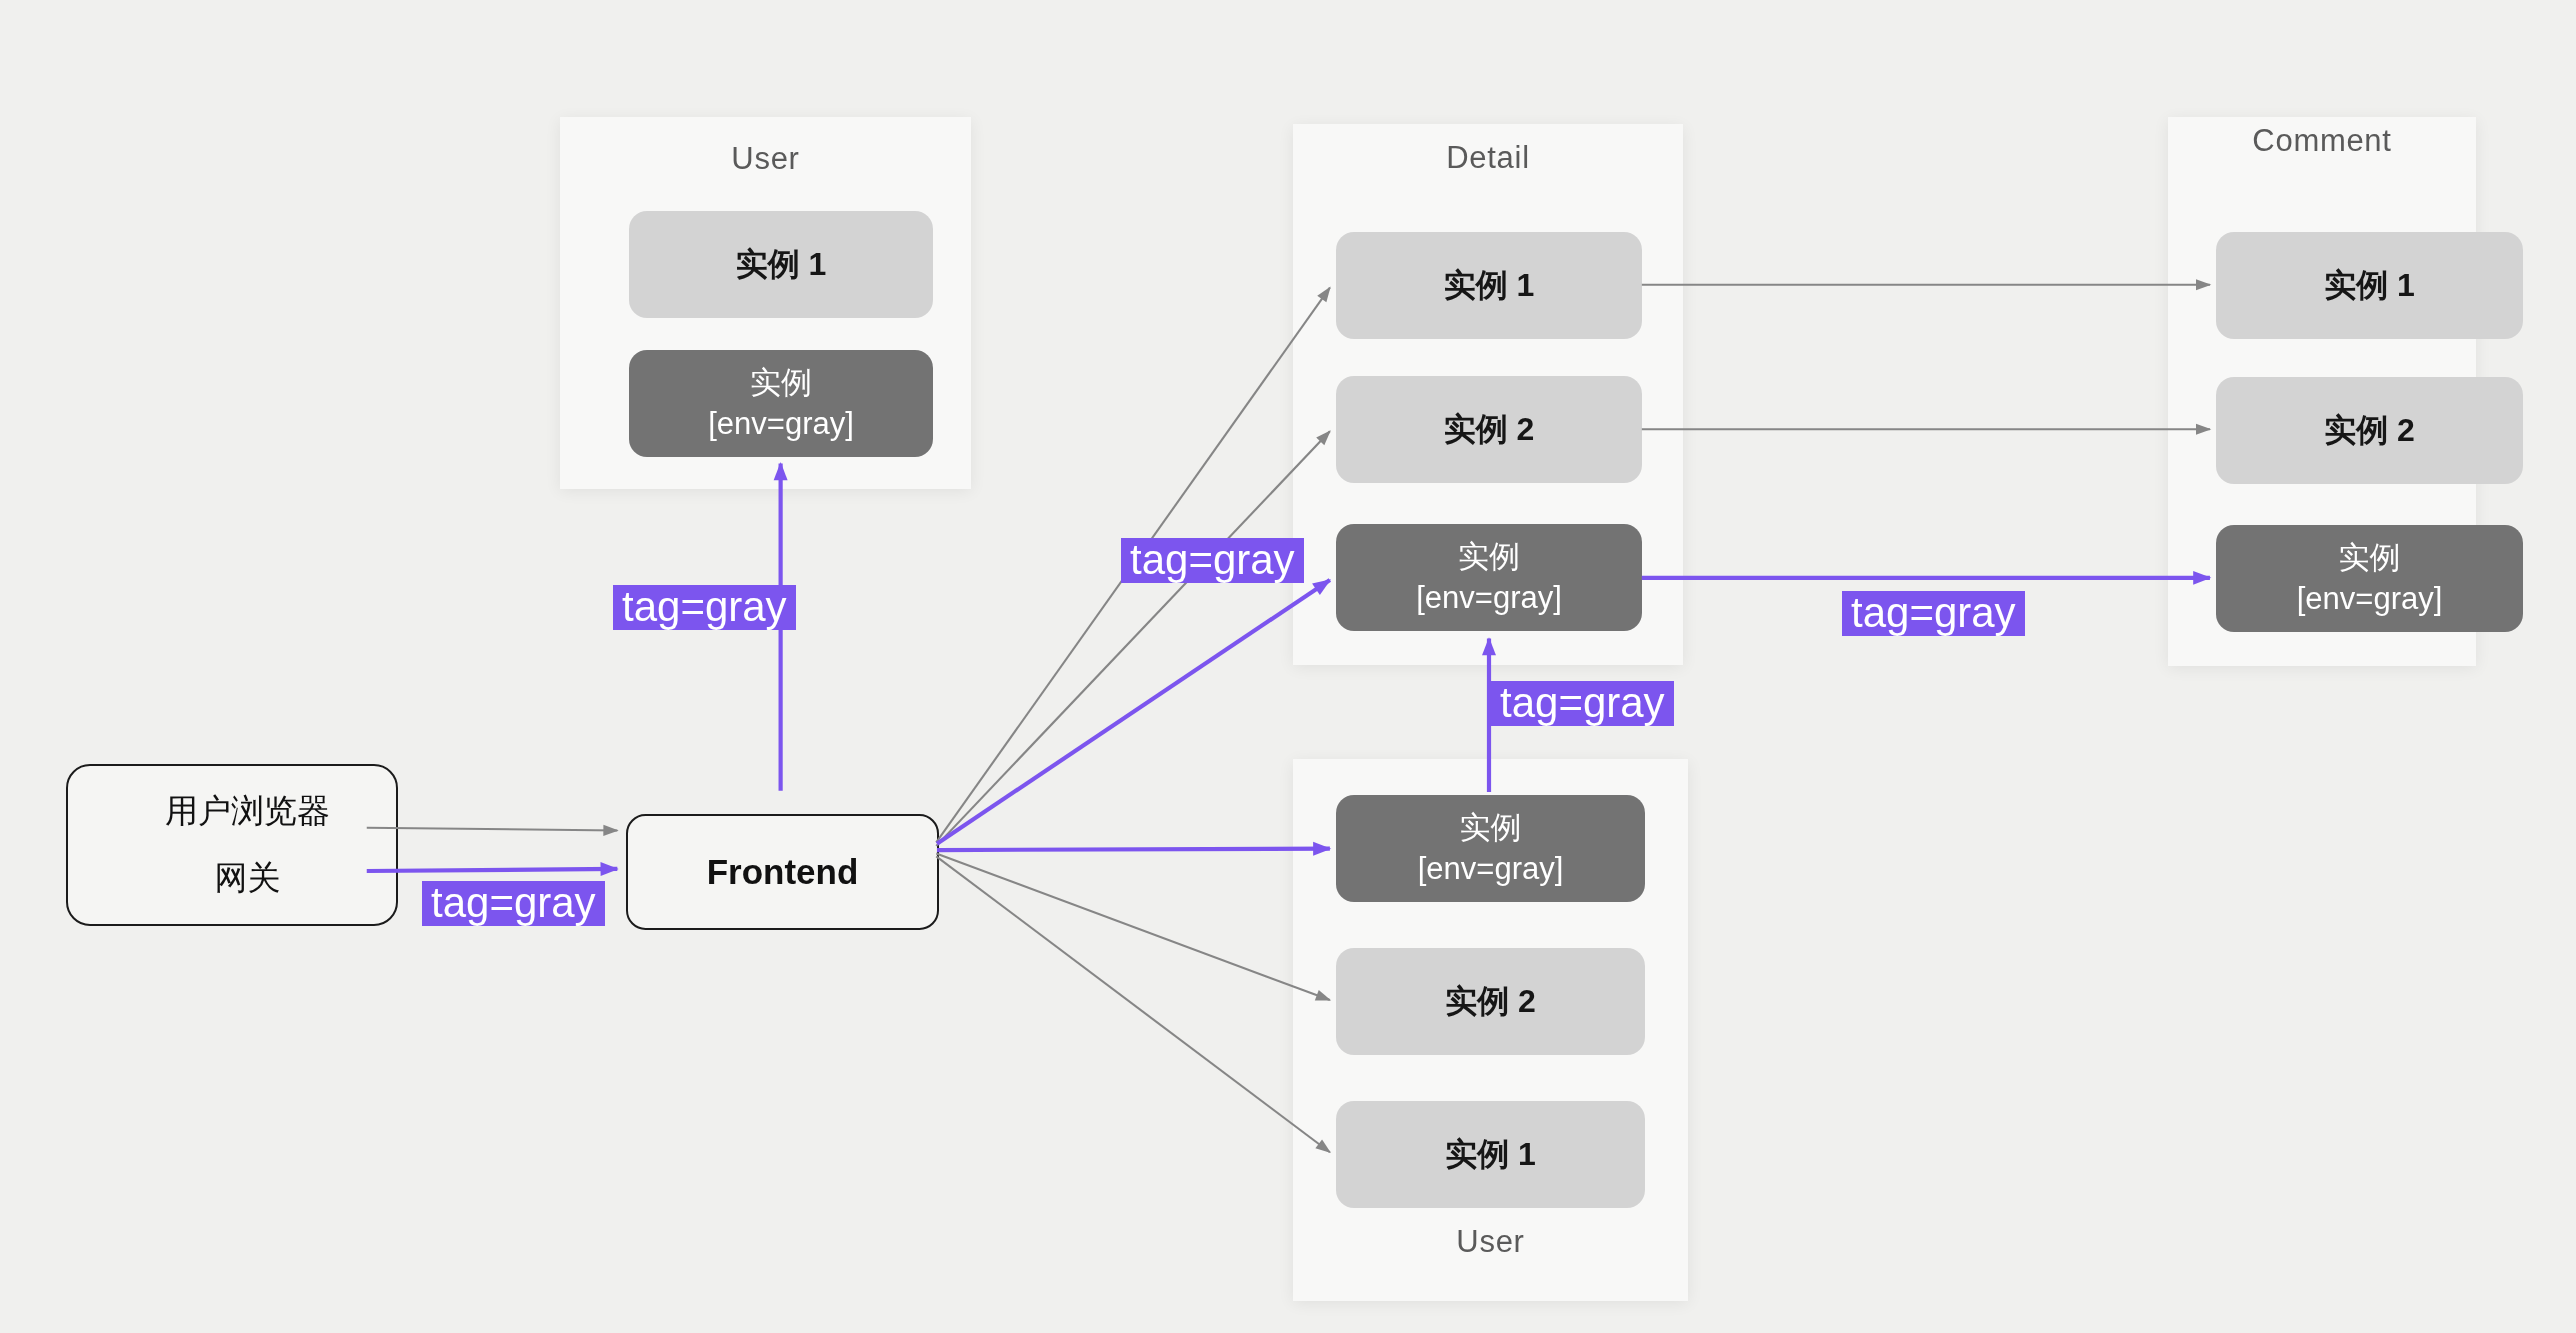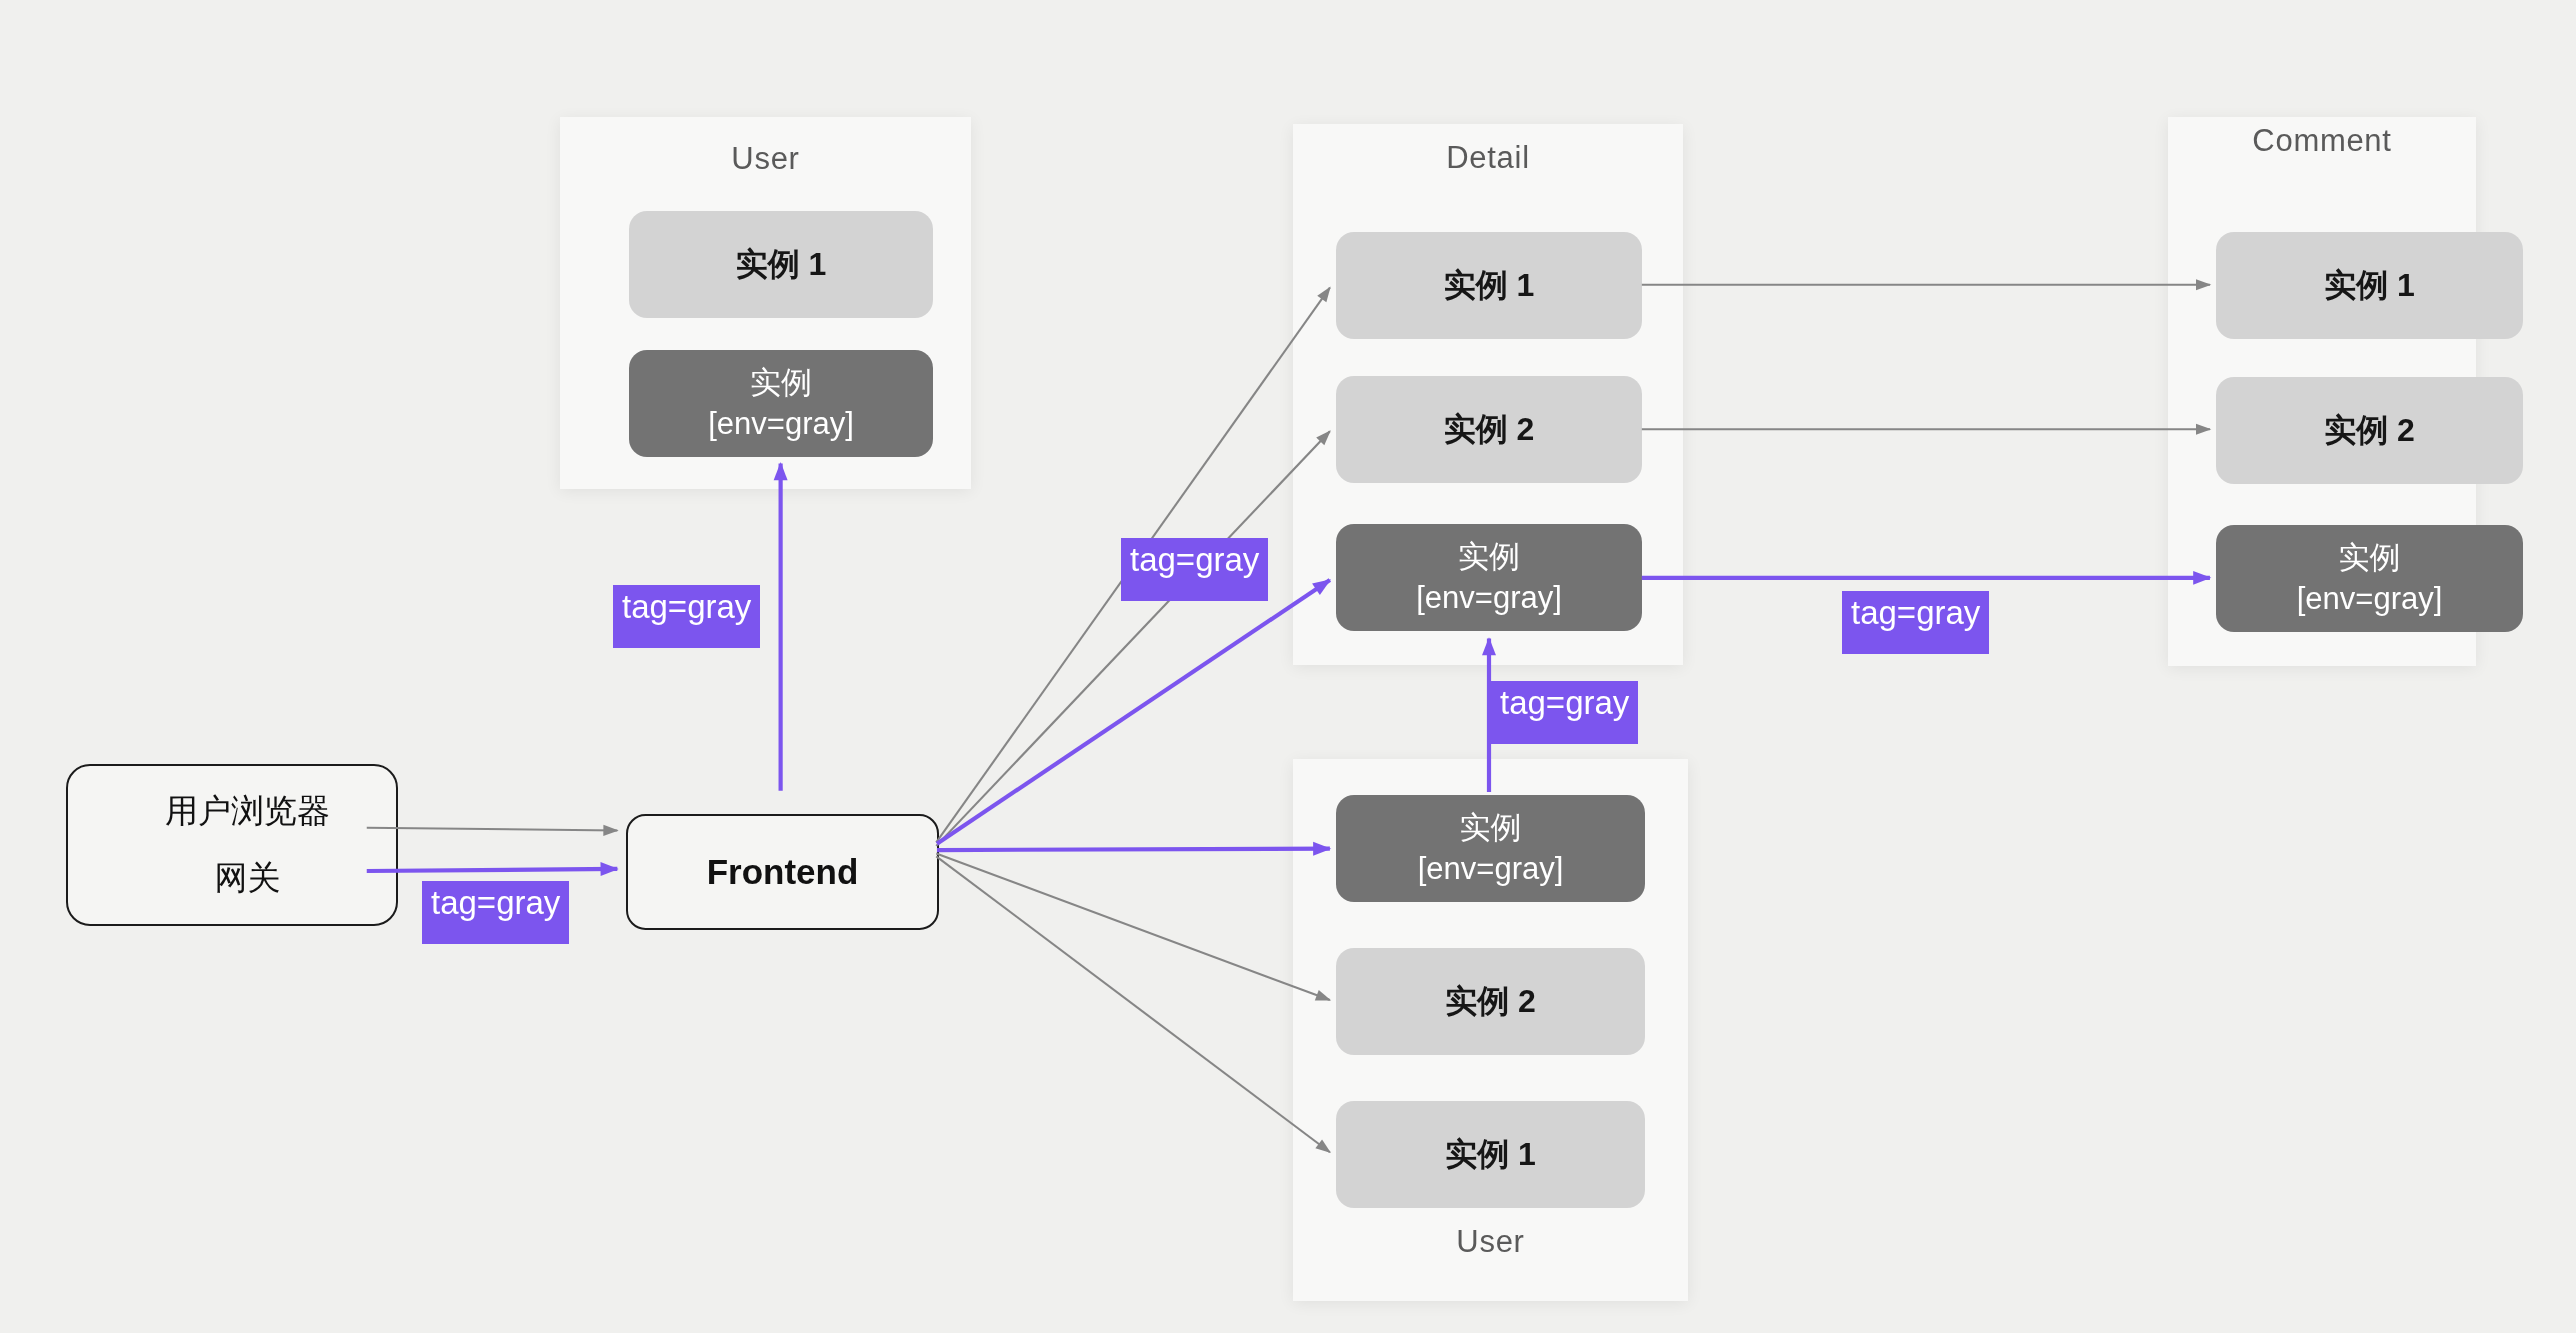--- a/index.html
+++ b/index.html
@@ -48,22 +48,22 @@
   .node.browser{flex-direction:column;justify-content:space-evenly;font-size:33px;font-weight:500;padding-left:31px;}
   .node.frontend{font-size:35px;font-weight:700;border-radius:19.5px;}
   
   svg.edges{position:absolute;left:0;top:0;z-index:5;pointer-events:none;}
   .eg{stroke:#868686;stroke-width:3;}
   .ep{stroke:#7c55ee;stroke-width:6;}
   
   .tag{
     position:absolute;z-index:6;
     background:#7c55ee;color:#fff;
-    font-size:33px;font-weight:400;
-    height:63px;line-height:44px;padding:0 9px;
+    font-size:42px;font-weight:400;
+    height:45px;line-height:44px;padding:0 9px;
     white-space:nowrap;
   }
 </style>
 </head>
 <body>
 
 <div class="canvas">
 
   <div class="panel" style="left:560px;top:117px;width:411px;height:372px;">
     <div class="gtitle" style="top:25px;">User</div>

